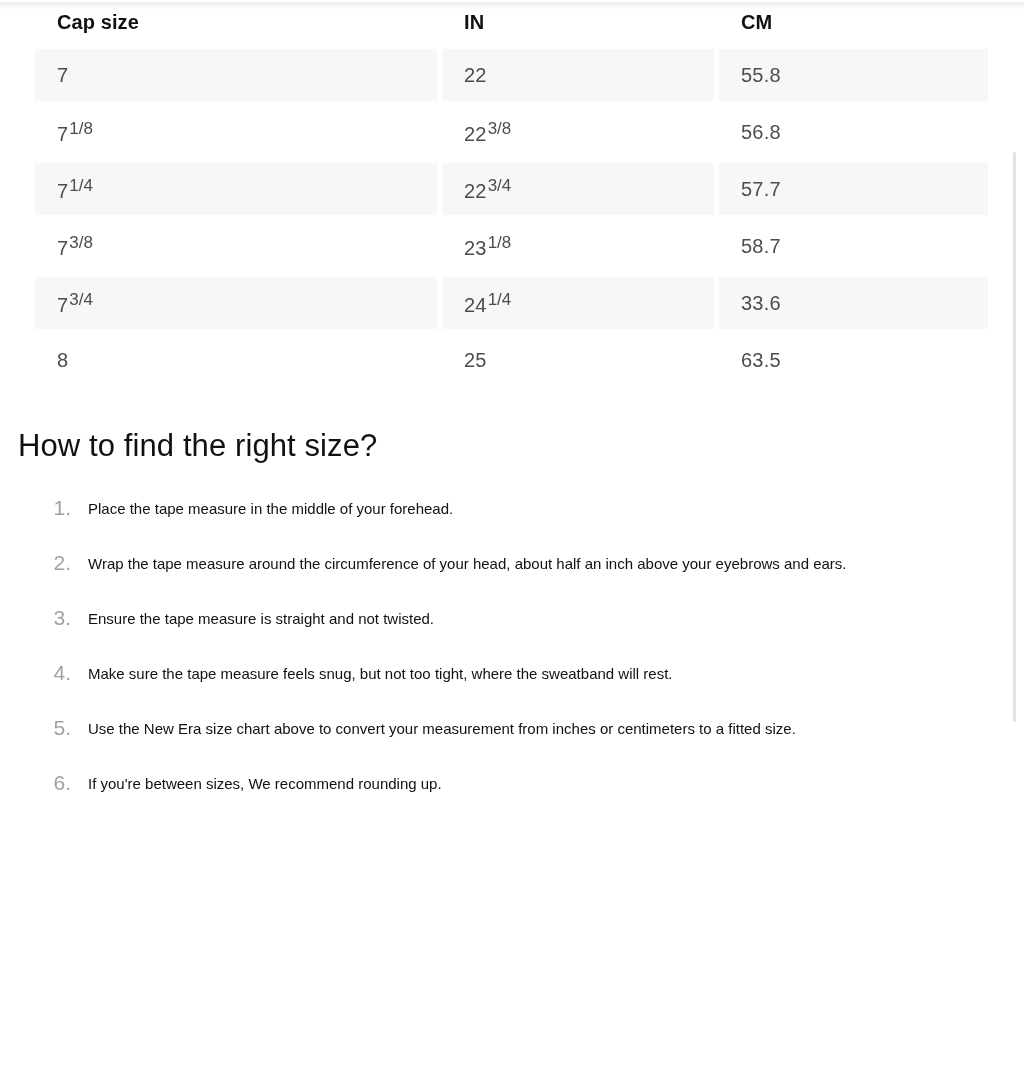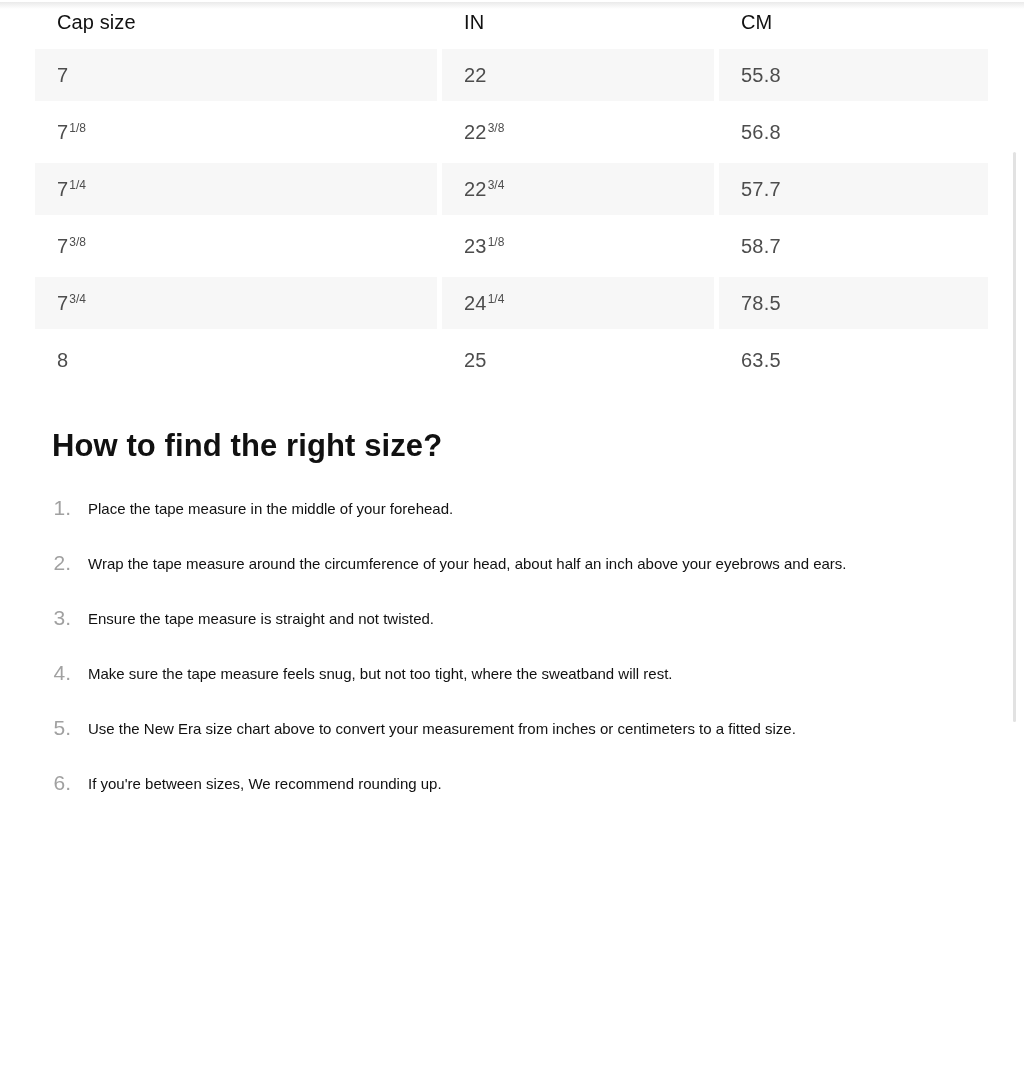--- a/index.html
+++ b/index.html
@@ -37,48 +37,48 @@
     margin: 2px 0 0 30px;
     width: 963px;
     table-layout: fixed;
   }
   col.c1 { width: 402px; }
   col.c2 { width: 272px; }
   col.c3 { width: 269px; }
   th {
     text-align: left;
     font-size: 20px;
-    font-weight: 400;
+    font-weight: 700;
     color: var(--header-text);
     padding: 4px 20px 10px 22px;
     background: var(--page-bg);
     letter-spacing: 0.1px;
   }
   td {
     height: 52px;
     padding: 0 20px 0 22px;
     vertical-align: middle;
     font-size: 20px;
     color: var(--cell-text);
     background: var(--page-bg);
     letter-spacing: 0.2px;
   }
   tbody tr:nth-child(odd) td { background: var(--row-alt-bg); }
   td .frac {
-    font-size: 12px;
+    font-size: 17px;
     vertical-align: 7px;
     letter-spacing: 0;
     margin-left: 1px;
   }
 
   h2.section-heading {
-    margin: 36px 0 0 52px;
+    margin: 36px 0 0 18px;
     font-size: 31px;
     line-height: 38px;
-    font-weight: 700;
+    font-weight: 400;
     color: var(--header-text);
     letter-spacing: 0.1px;
   }
   p.intro {
     margin: 24px 0 0 33px;
     font-size: 19.5px;
     line-height: 28px;
     color: var(--body-text);
     max-width: 970px;
   }
@@ -163,21 +163,21 @@
     <td><span>7</span><span class="frac">3/8</span></td>
     <td><span>23</span><span class="frac">1/8</span></td>
     <td><span>58.7</span></td>
   </tr>
 
 
 
   <tr>
     <td><span>7</span><span class="frac">3/4</span></td>
     <td><span>24</span><span class="frac">1/4</span></td>
-    <td><span>78.5</span></td>
+    <td><span>33.6</span></td>
   </tr>
 
 
   <tr>
     <td><span>8</span></td>
     <td><span>25</span></td>
     <td><span>63.5</span></td>
   </tr>
 </tbody>
   </table>

